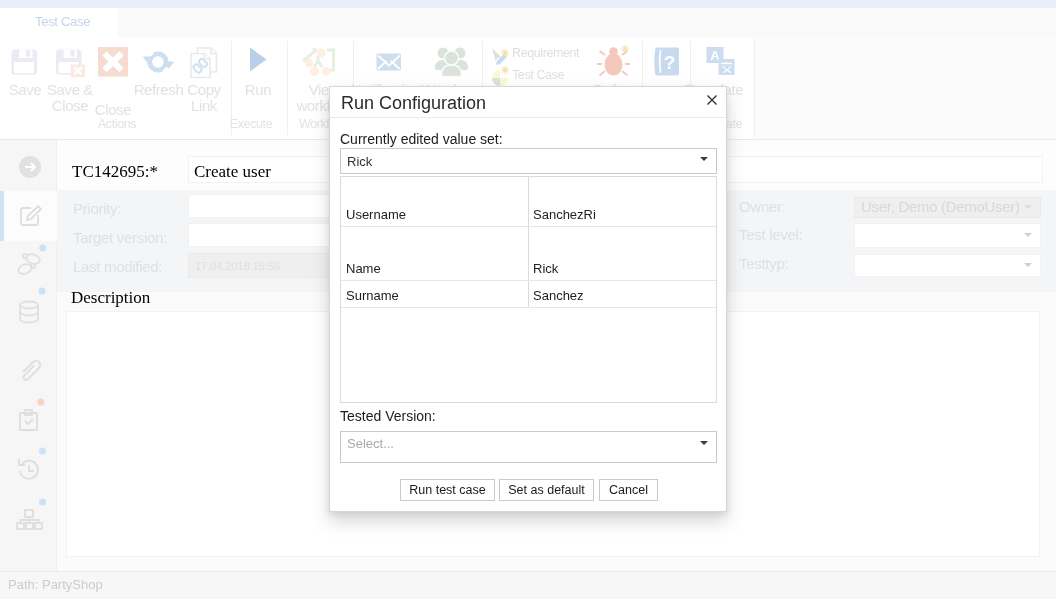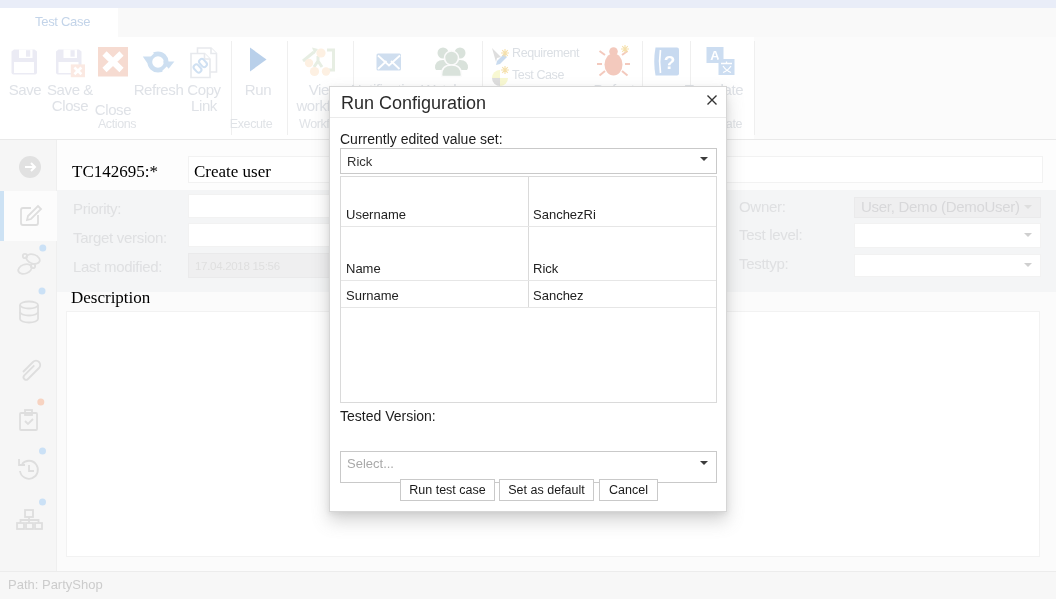--- a/index.html
+++ b/index.html
@@ -47,21 +47,21 @@
   border:1px solid #d6d6d6;
   box-shadow:0 9px 16px rgba(115,115,115,0.30), 0 2px 5px rgba(130,130,130,0.14); }
 #mtitle { position:absolute; left:11px; top:6px; font-size:18px; color:#2b2b2b; }
 #mclose { position:absolute; left:374px; top:5px; width:16px; height:16px; }
 #msep { position:absolute; left:0; top:30px; width:396px; height:1px; background:#ebebeb; }
 #mlabel1 { position:absolute; left:10px; top:36px; font-size:14px; color:#1c1c1c;margin-top:8px; }
 .combo { position:absolute; left:10px; width:377px; background:#fff;
   border:1px solid #c9c9c9; font-size:13px; }
 #combo1 { top:61px; height:26px; }
 #combo1 span { position:absolute; left:6px; top:5px; color:#333; }
-#combo2 { top:344px; height:32px;margin-top:20px; }
+#combo2 { top:344px; height:32px; }
 #combo2 span { position:absolute; left:6px; top:4px; color:#a9a9a9; }
 .ccaret { position:absolute; left:359px; width:0; height:0;
   border-left:4.2px solid transparent; border-right:4.2px solid transparent;
   border-top:4.8px solid #3c3c3c; }
 #mtable { position:absolute; left:10px; top:89px; width:377px; height:227px;
   border:1px solid #dadada; background:#fff; }
 #mthead { position:absolute; left:0; top:0; width:375px; height:23px;
   background:#eaeaea; border-bottom:1px solid #dadada; }
 #mthead div { position:absolute; top:6px; font-size:13px; letter-spacing:-0.4px; color:#9a9a9a; }
 .tcol { position:absolute; left:187px; top:0; width:1px; background:#dadada; }

